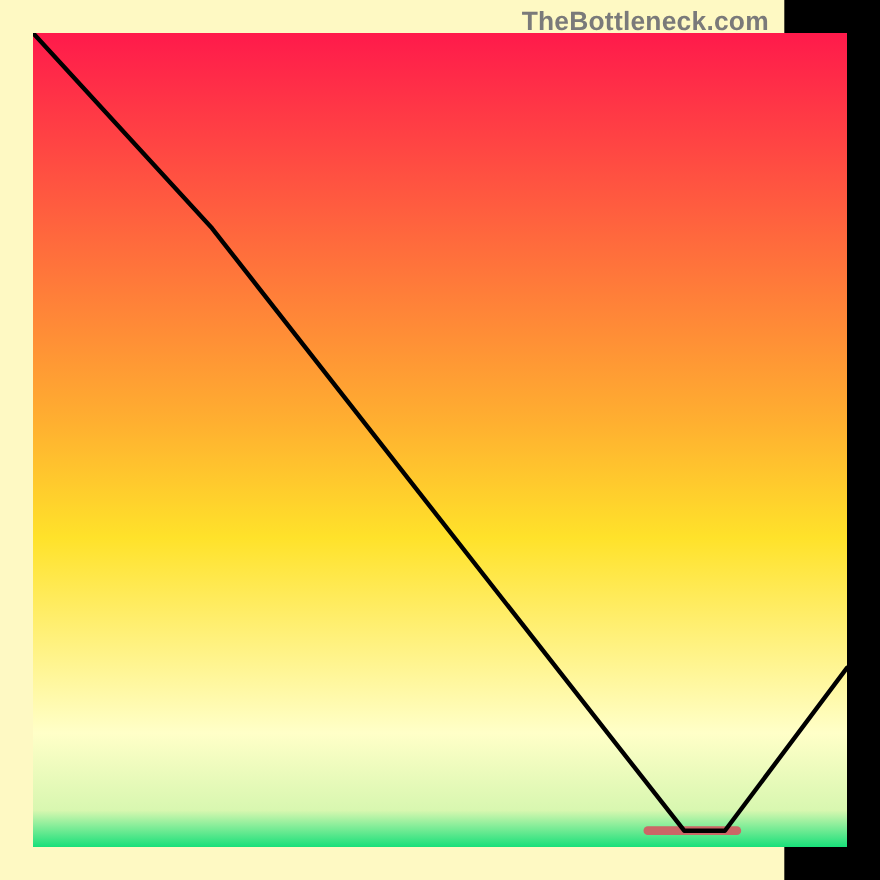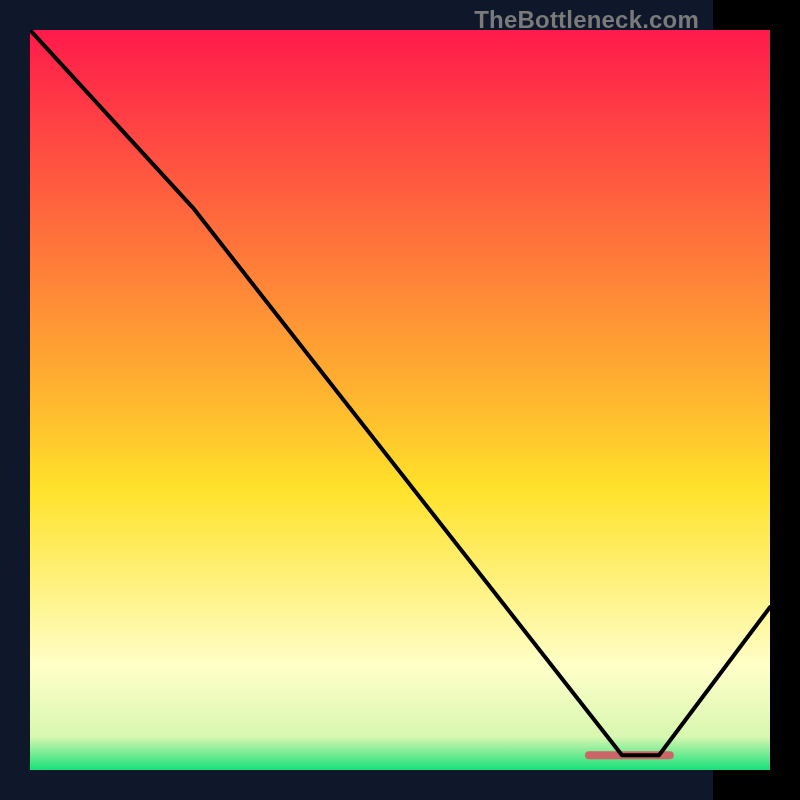--- a/index.html
+++ b/index.html
@@ -1,21 +1,21 @@
 <!DOCTYPE html>
 <html><head>
 <meta charset="utf-8">
 <style>
   * { margin: 0; padding: 0; box-sizing: border-box; }
   html, body { width: 800px; height: 800px; background: #000; overflow: hidden; }
   .frame {
     position: relative;
     width: 713px;
     height: 800px;
-    background: #0f172a;
+    background: #fef9c3;
   }
   .watermark {
     position: absolute;
     top: 6px;
     right: 14px;
     color: #7a7a7a;
     font-family: Arial, Helvetica, sans-serif;
     font-size: 24px;
     font-weight: 600;
     letter-spacing: 0.2px;

